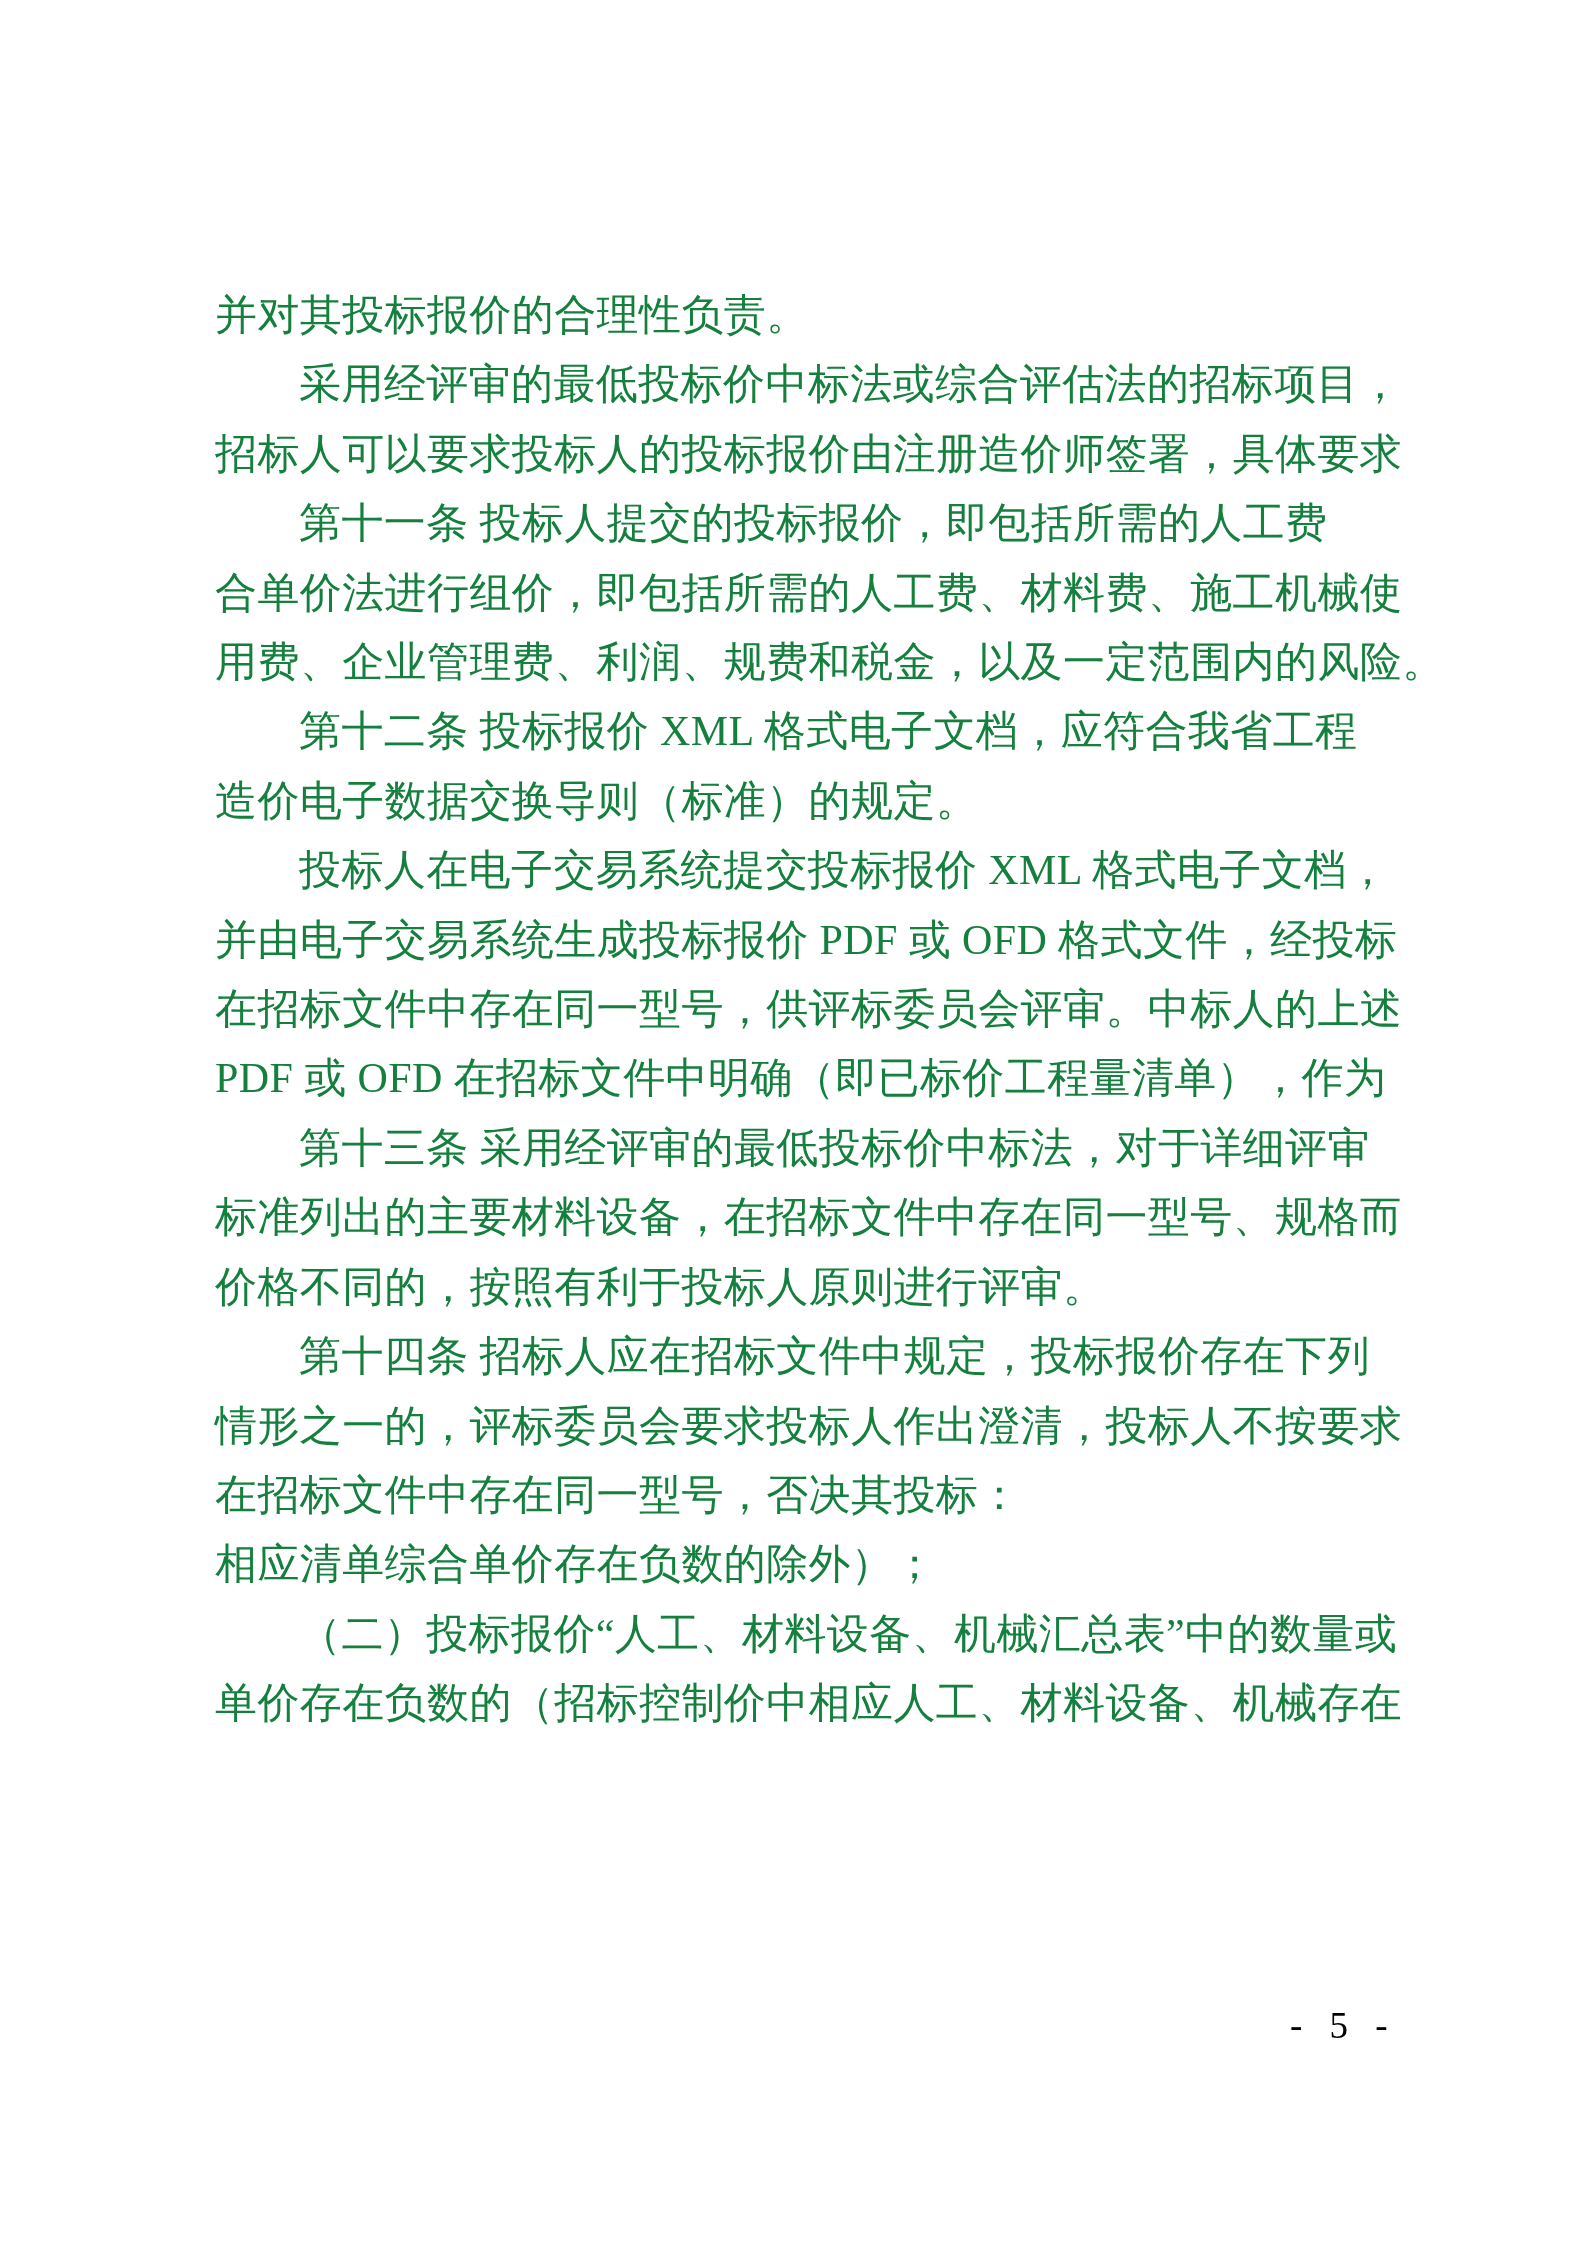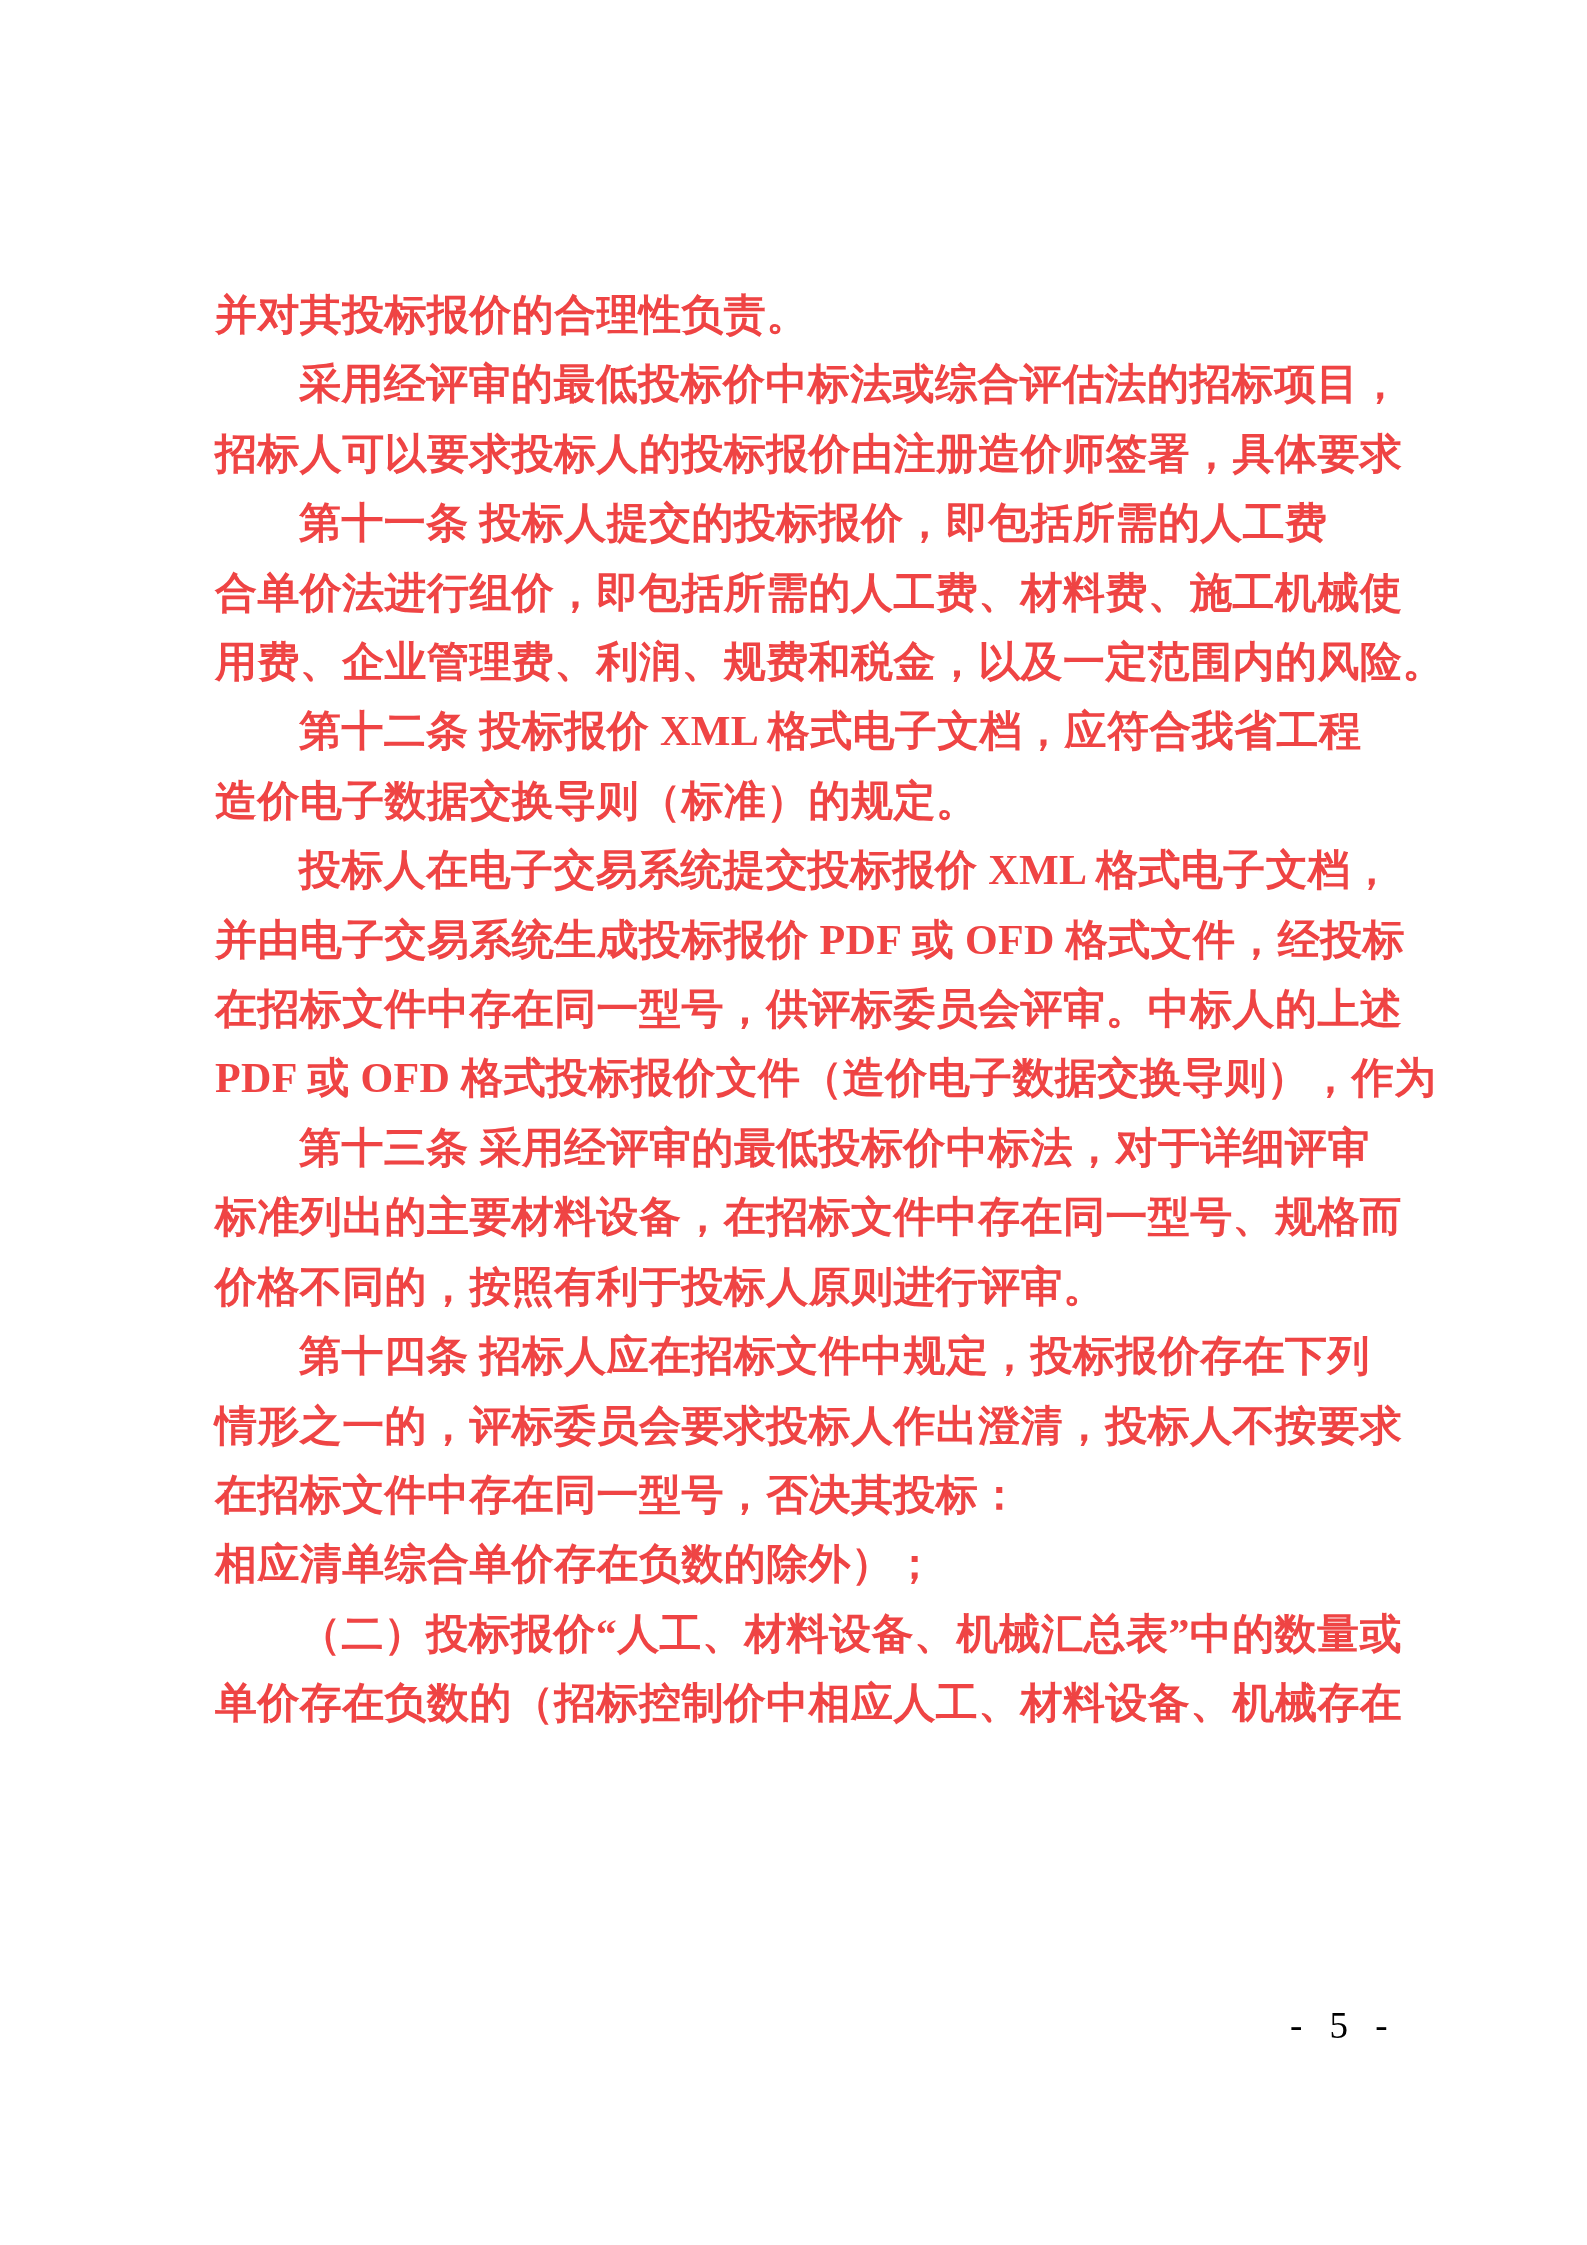--- a/index.html
+++ b/index.html
@@ -20,22 +20,21 @@
     position: absolute;
     left: 215px;
     top: 281px;
     width: 1180px;
   }
   .line {
     font-size: 42px;
     line-height: 69.4px;
     white-space: nowrap;
     letter-spacing: 0.4px;
-    color: #ef4444;
-    font-weight: bold;
+    color: #15803d;
   }
   .line.indent-2 {
     padding-left: 84px;
   }
   .footer {
     position: absolute;
     left: 1290px;
     top: 2006px;
     font-size: 37px;
     line-height: 40px;
@@ -53,21 +52,21 @@
       <div class="line indent-2">采用经评审的最低投标价中标法或综合评估法的招标项目，</div>
       <div class="line">招标人可以要求投标人的投标报价由注册造价师签署，具体要求</div>
       <div class="line indent-2">第十一条 投标人提交的投标报价，即包括所需的人工费</div>
       <div class="line">合单价法进行组价，即包括所需的人工费、材料费、施工机械使</div>
       <div class="line">用费、企业管理费、利润、规费和税金，以及一定范围内的风险。</div>
       <div class="line indent-2">第十二条 投标报价 XML 格式电子文档，应符合我省工程</div>
       <div class="line">造价电子数据交换导则（标准）的规定。</div>
       <div class="line indent-2">投标人在电子交易系统提交投标报价 XML 格式电子文档，</div>
       <div class="line">并由电子交易系统生成投标报价 PDF 或 OFD 格式文件，经投标</div>
       <div class="line">在招标文件中存在同一型号，供评标委员会评审。中标人的上述</div>
-      <div class="line">PDF 或 OFD 格式投标报价文件（造价电子数据交换导则），作为</div>
+      <div class="line">PDF 或 OFD 在招标文件中明确（即已标价工程量清单），作为</div>
       <div class="line indent-2">第十三条 采用经评审的最低投标价中标法，对于详细评审</div>
       <div class="line">标准列出的主要材料设备，在招标文件中存在同一型号、规格而</div>
       <div class="line">价格不同的，按照有利于投标人原则进行评审。</div>
       <div class="line indent-2">第十四条 招标人应在招标文件中规定，投标报价存在下列</div>
       <div class="line">情形之一的，评标委员会要求投标人作出澄清，投标人不按要求</div>
       <div class="line">在招标文件中存在同一型号，否决其投标：</div>
       <div class="line">相应清单综合单价存在负数的除外）；</div>
       <div class="line indent-2">（二）投标报价“人工、材料设备、机械汇总表”中的数量或</div>
       <div class="line">单价存在负数的（招标控制价中相应人工、材料设备、机械存在</div>
     </div>

